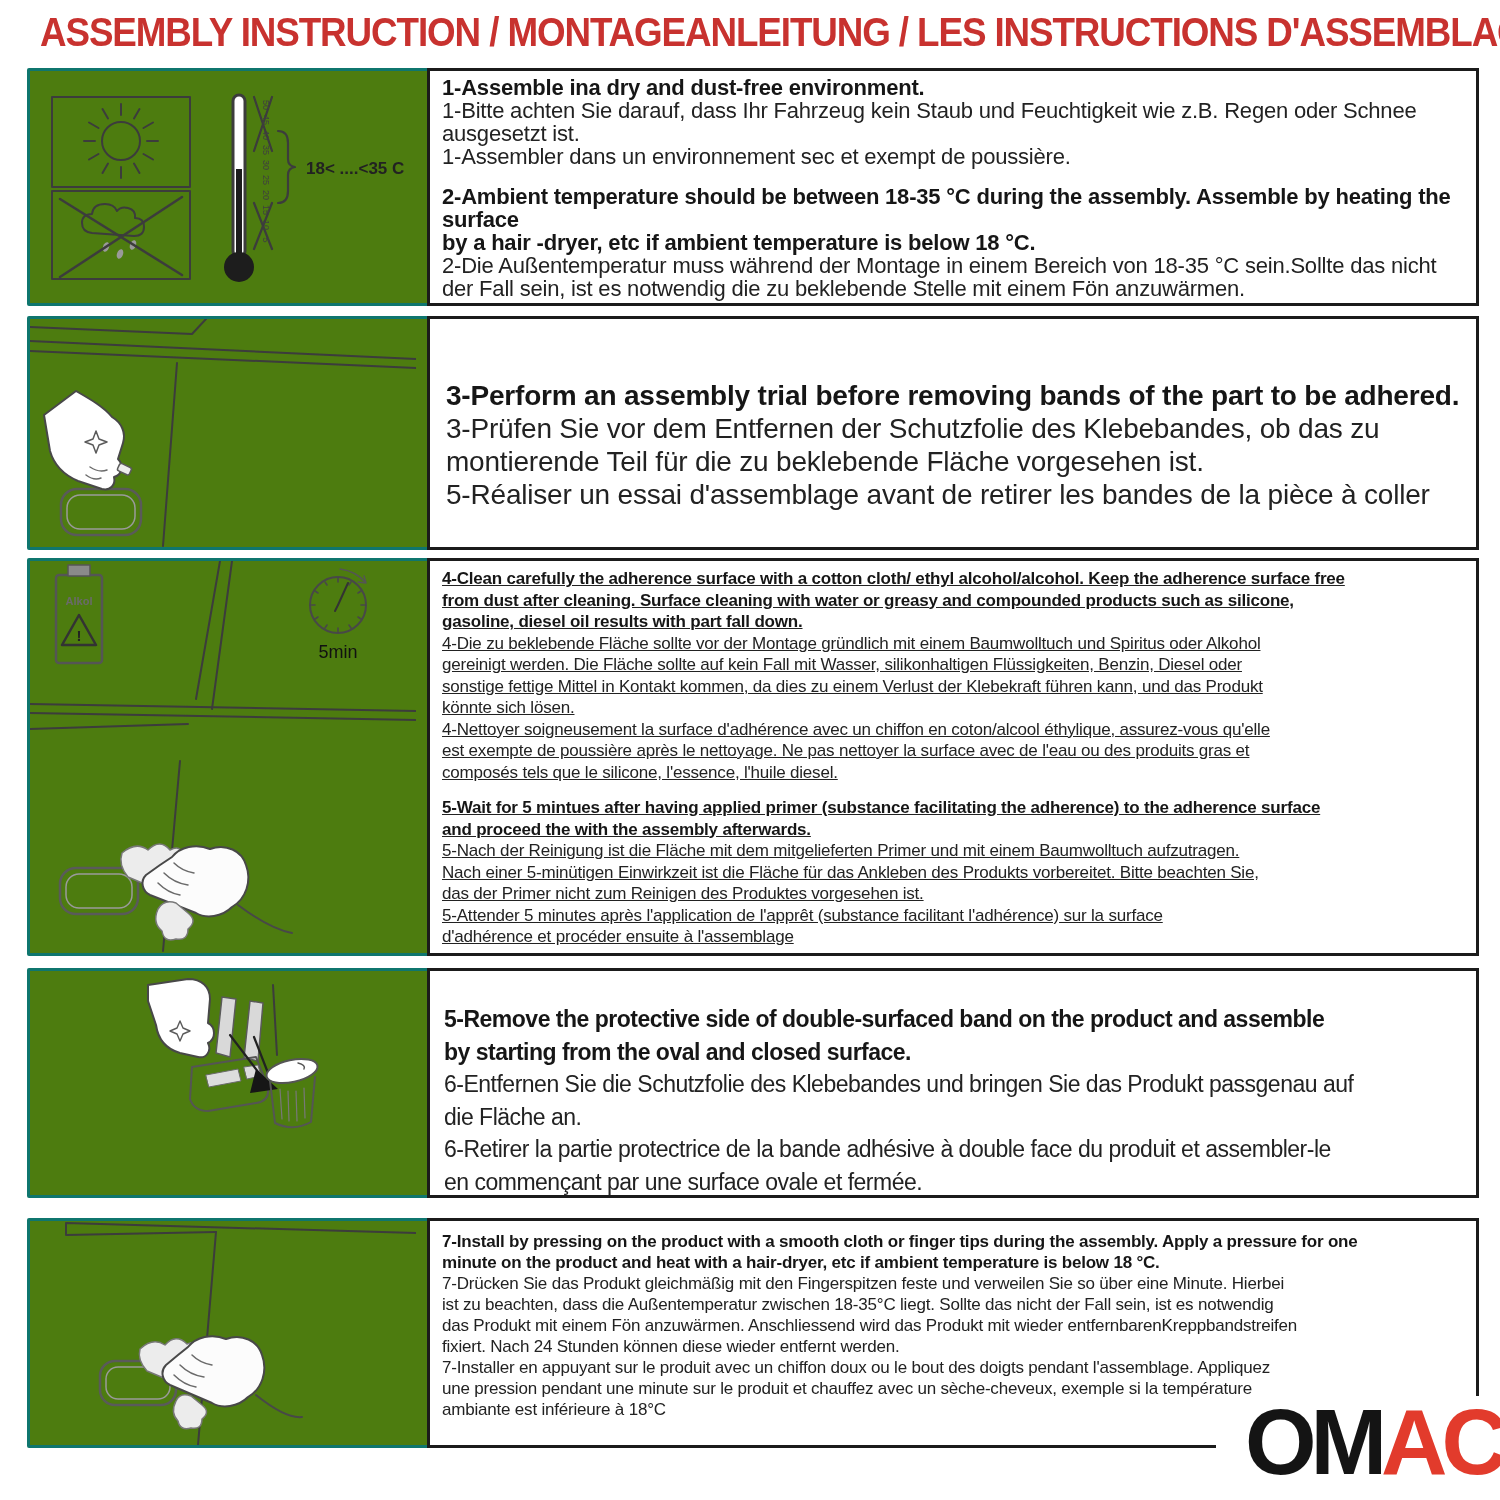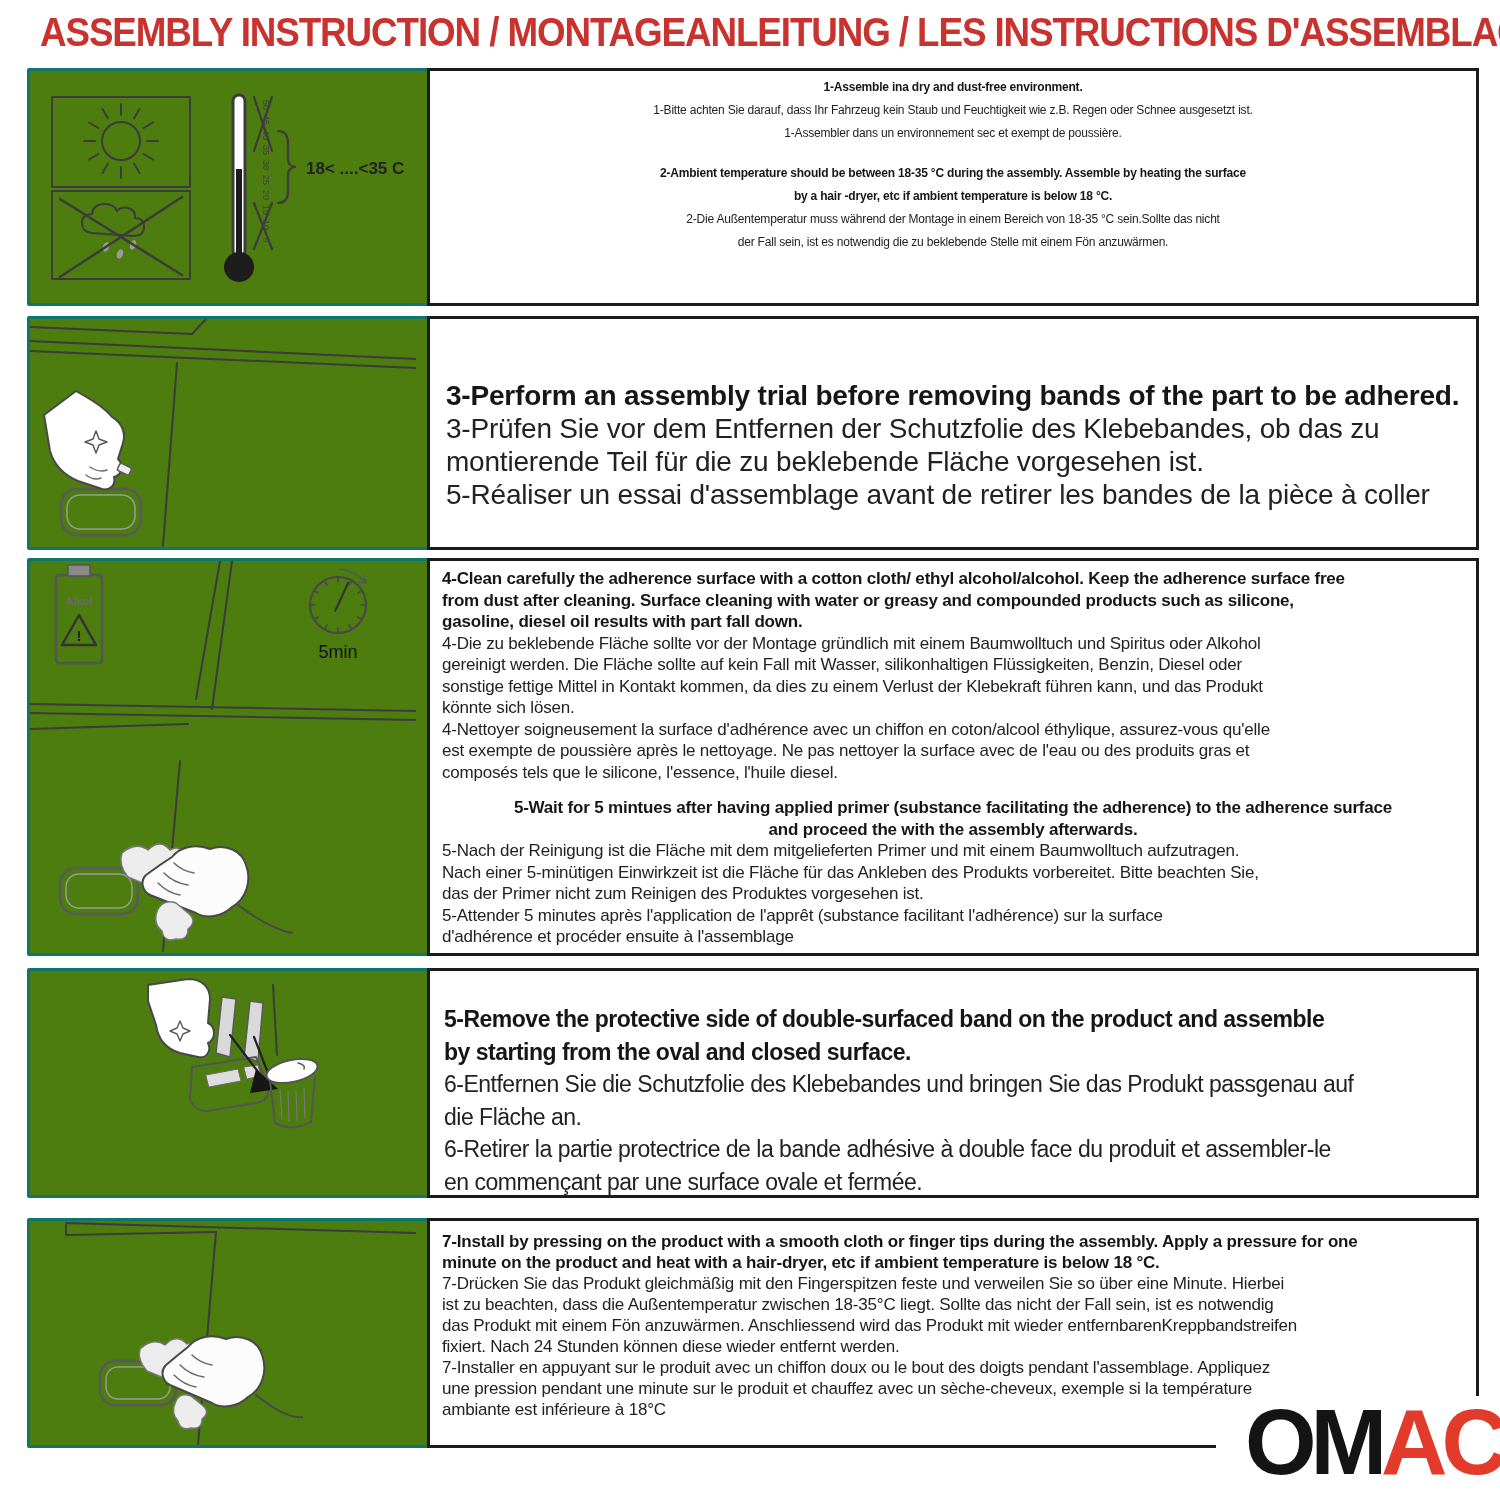--- a/index.html
+++ b/index.html
@@ -20,28 +20,28 @@
     position:absolute;left:427px;width:1052px;background:#fff;
     border:3px solid #1b1b1b;box-sizing:border-box;
   }
   .tbox p{margin:0;white-space:pre-line;letter-spacing:-0.2px;}
   .b{font-weight:bold;color:#161616;}
   .r1{top:68px;height:238px;}
   .r2{top:316px;height:234px;}
   .r3{top:558px;height:398px;}
   .r4{top:968px;height:230px;}
   .r5{top:1218px;height:230px;}
-  .t1{padding:5px 12px 0;font-size:12px;line-height:23px;text-align:center;}
+  .t1{padding:5px 12px 0;font-size:22px;line-height:23px;}
   .t2{padding:60px 16px 0;font-size:28px;line-height:33px;}
-  .t3{padding:7px 12px 0;font-size:17px;line-height:21.5px;}
+  .t3{padding:7px 12px 0;font-size:17px;line-height:21.5px;text-decoration:underline;}
   .t4{padding:32px 14px 0;font-size:23px;line-height:32.5px;}
   .t4 p{letter-spacing:-0.5px;}
   .t5{padding:10px 12px 0;font-size:17px;line-height:21px;}
   .gap{margin-top:17px !important;}
-  .gap3{margin-top:14px !important;text-align:center;}
+  .gap3{margin-top:14px !important;}
   svg text{font-family:"Liberation Sans",sans-serif;}
   .logo{
     position:absolute;left:1216px;top:1396px;width:276px;height:92px;
     background:#fff;display:flex;align-items:center;justify-content:flex-end;
     font-size:92px;font-weight:bold;letter-spacing:-6px;line-height:1;
     z-index:5;padding-left:10px;
   }
   .logo .blk{color:#141414;}
   .logo .red{color:#e23b2c;}
 </style>

